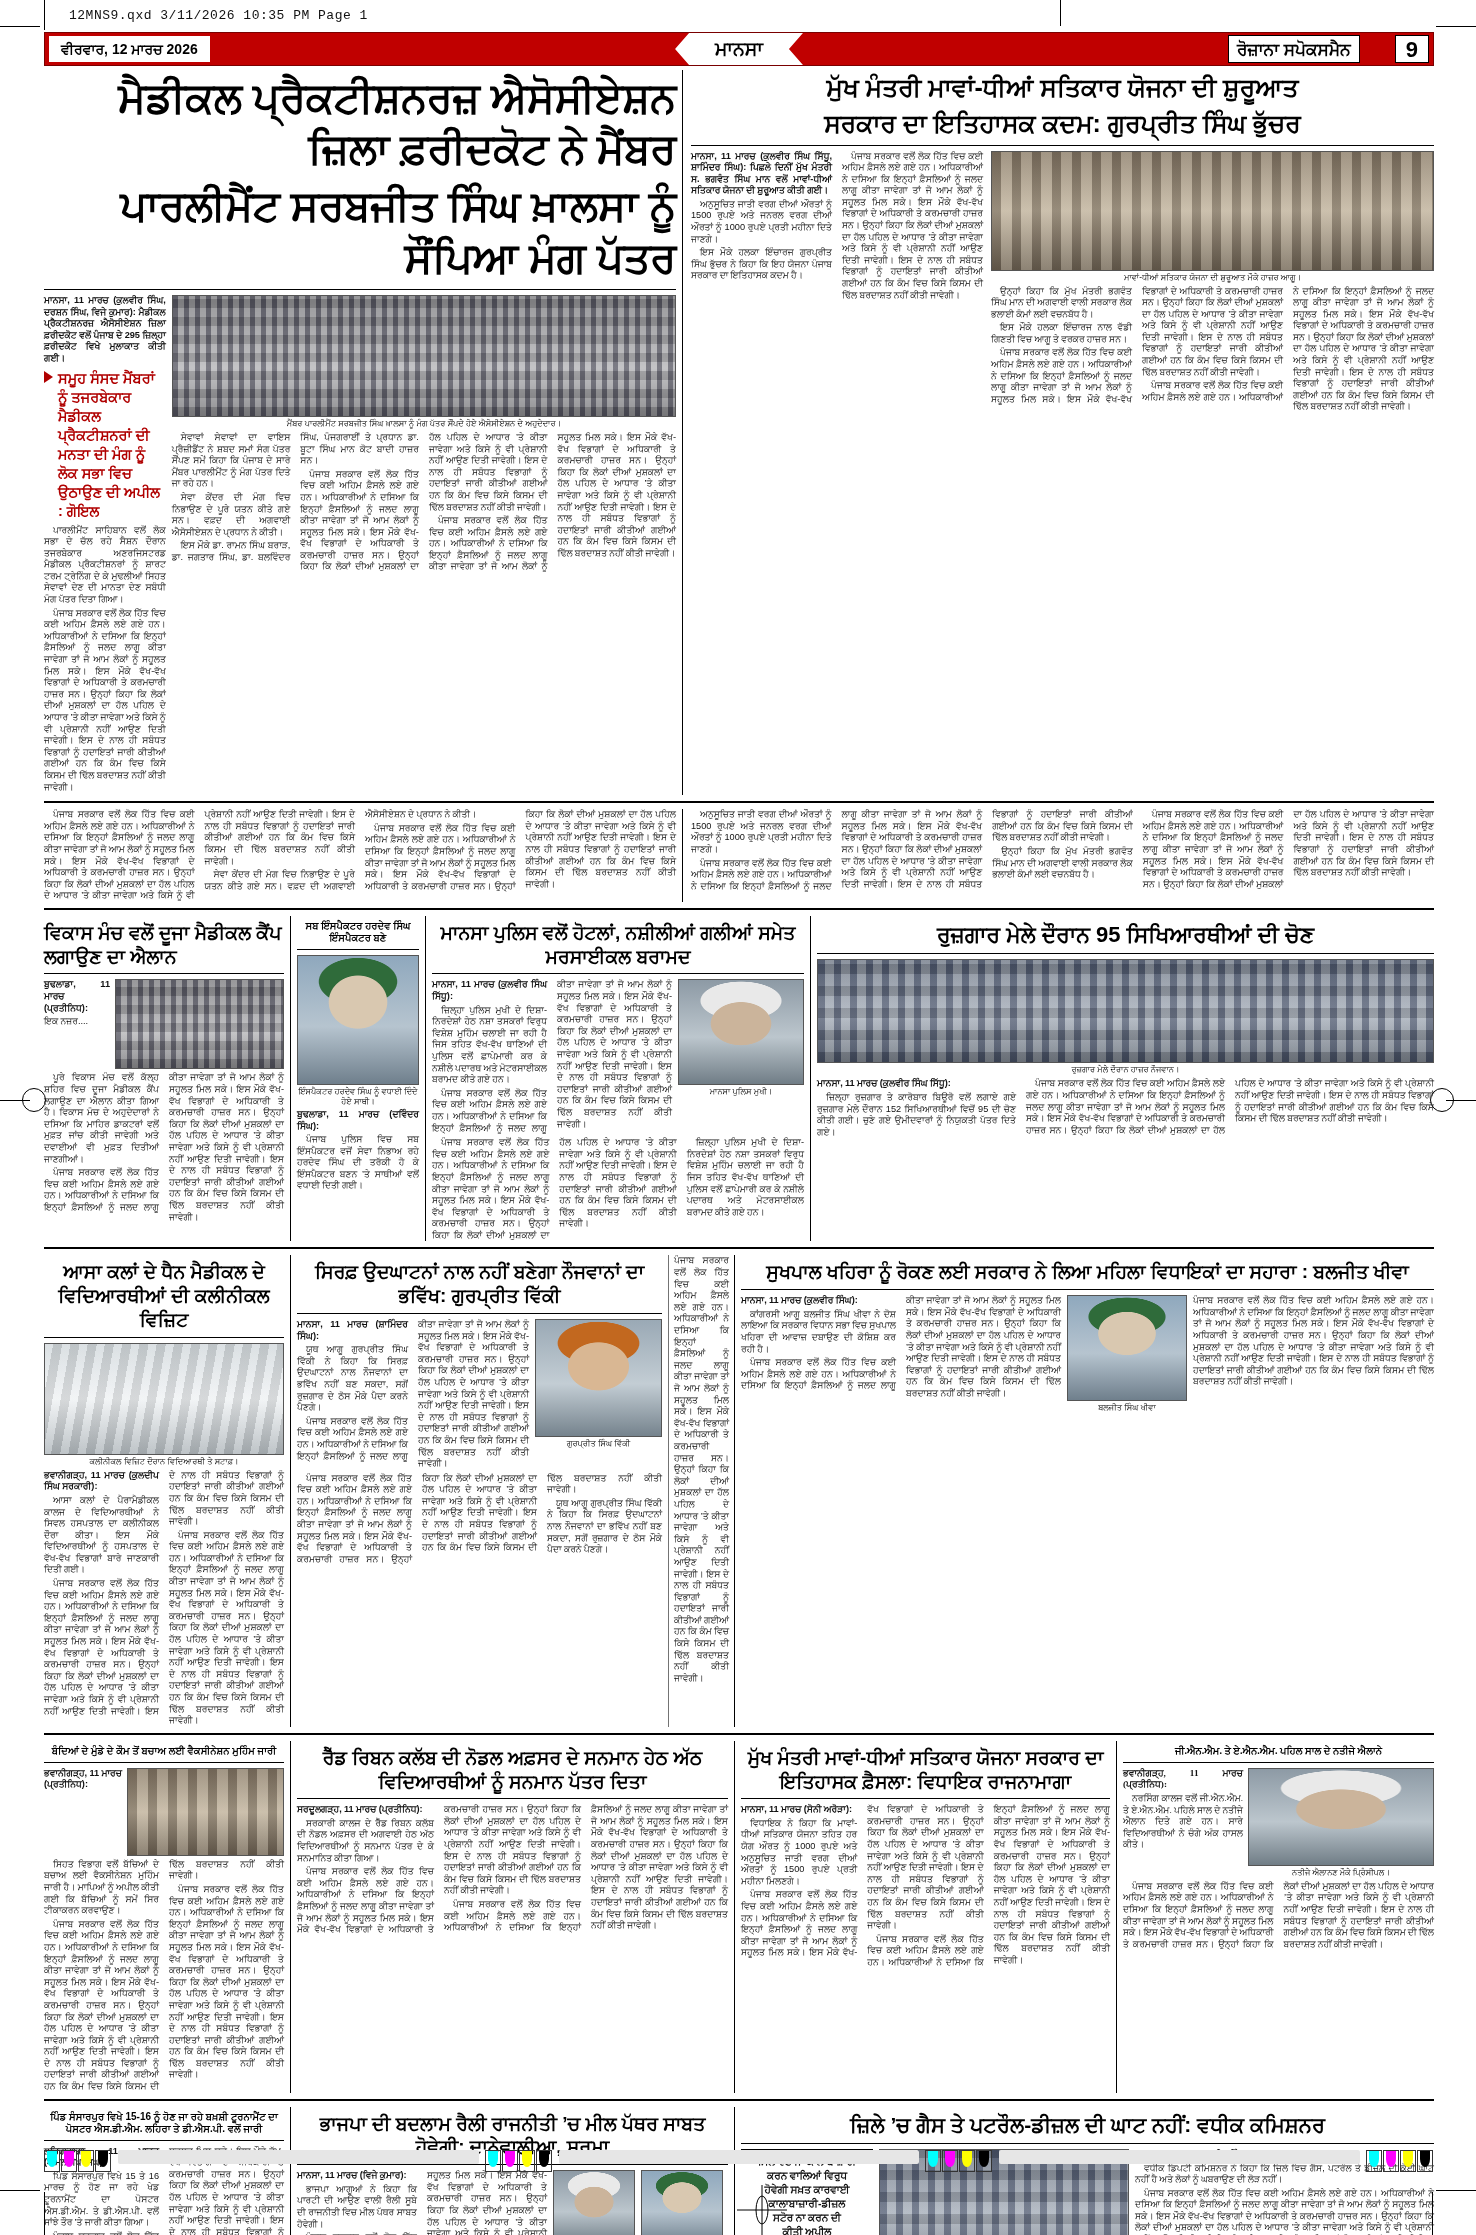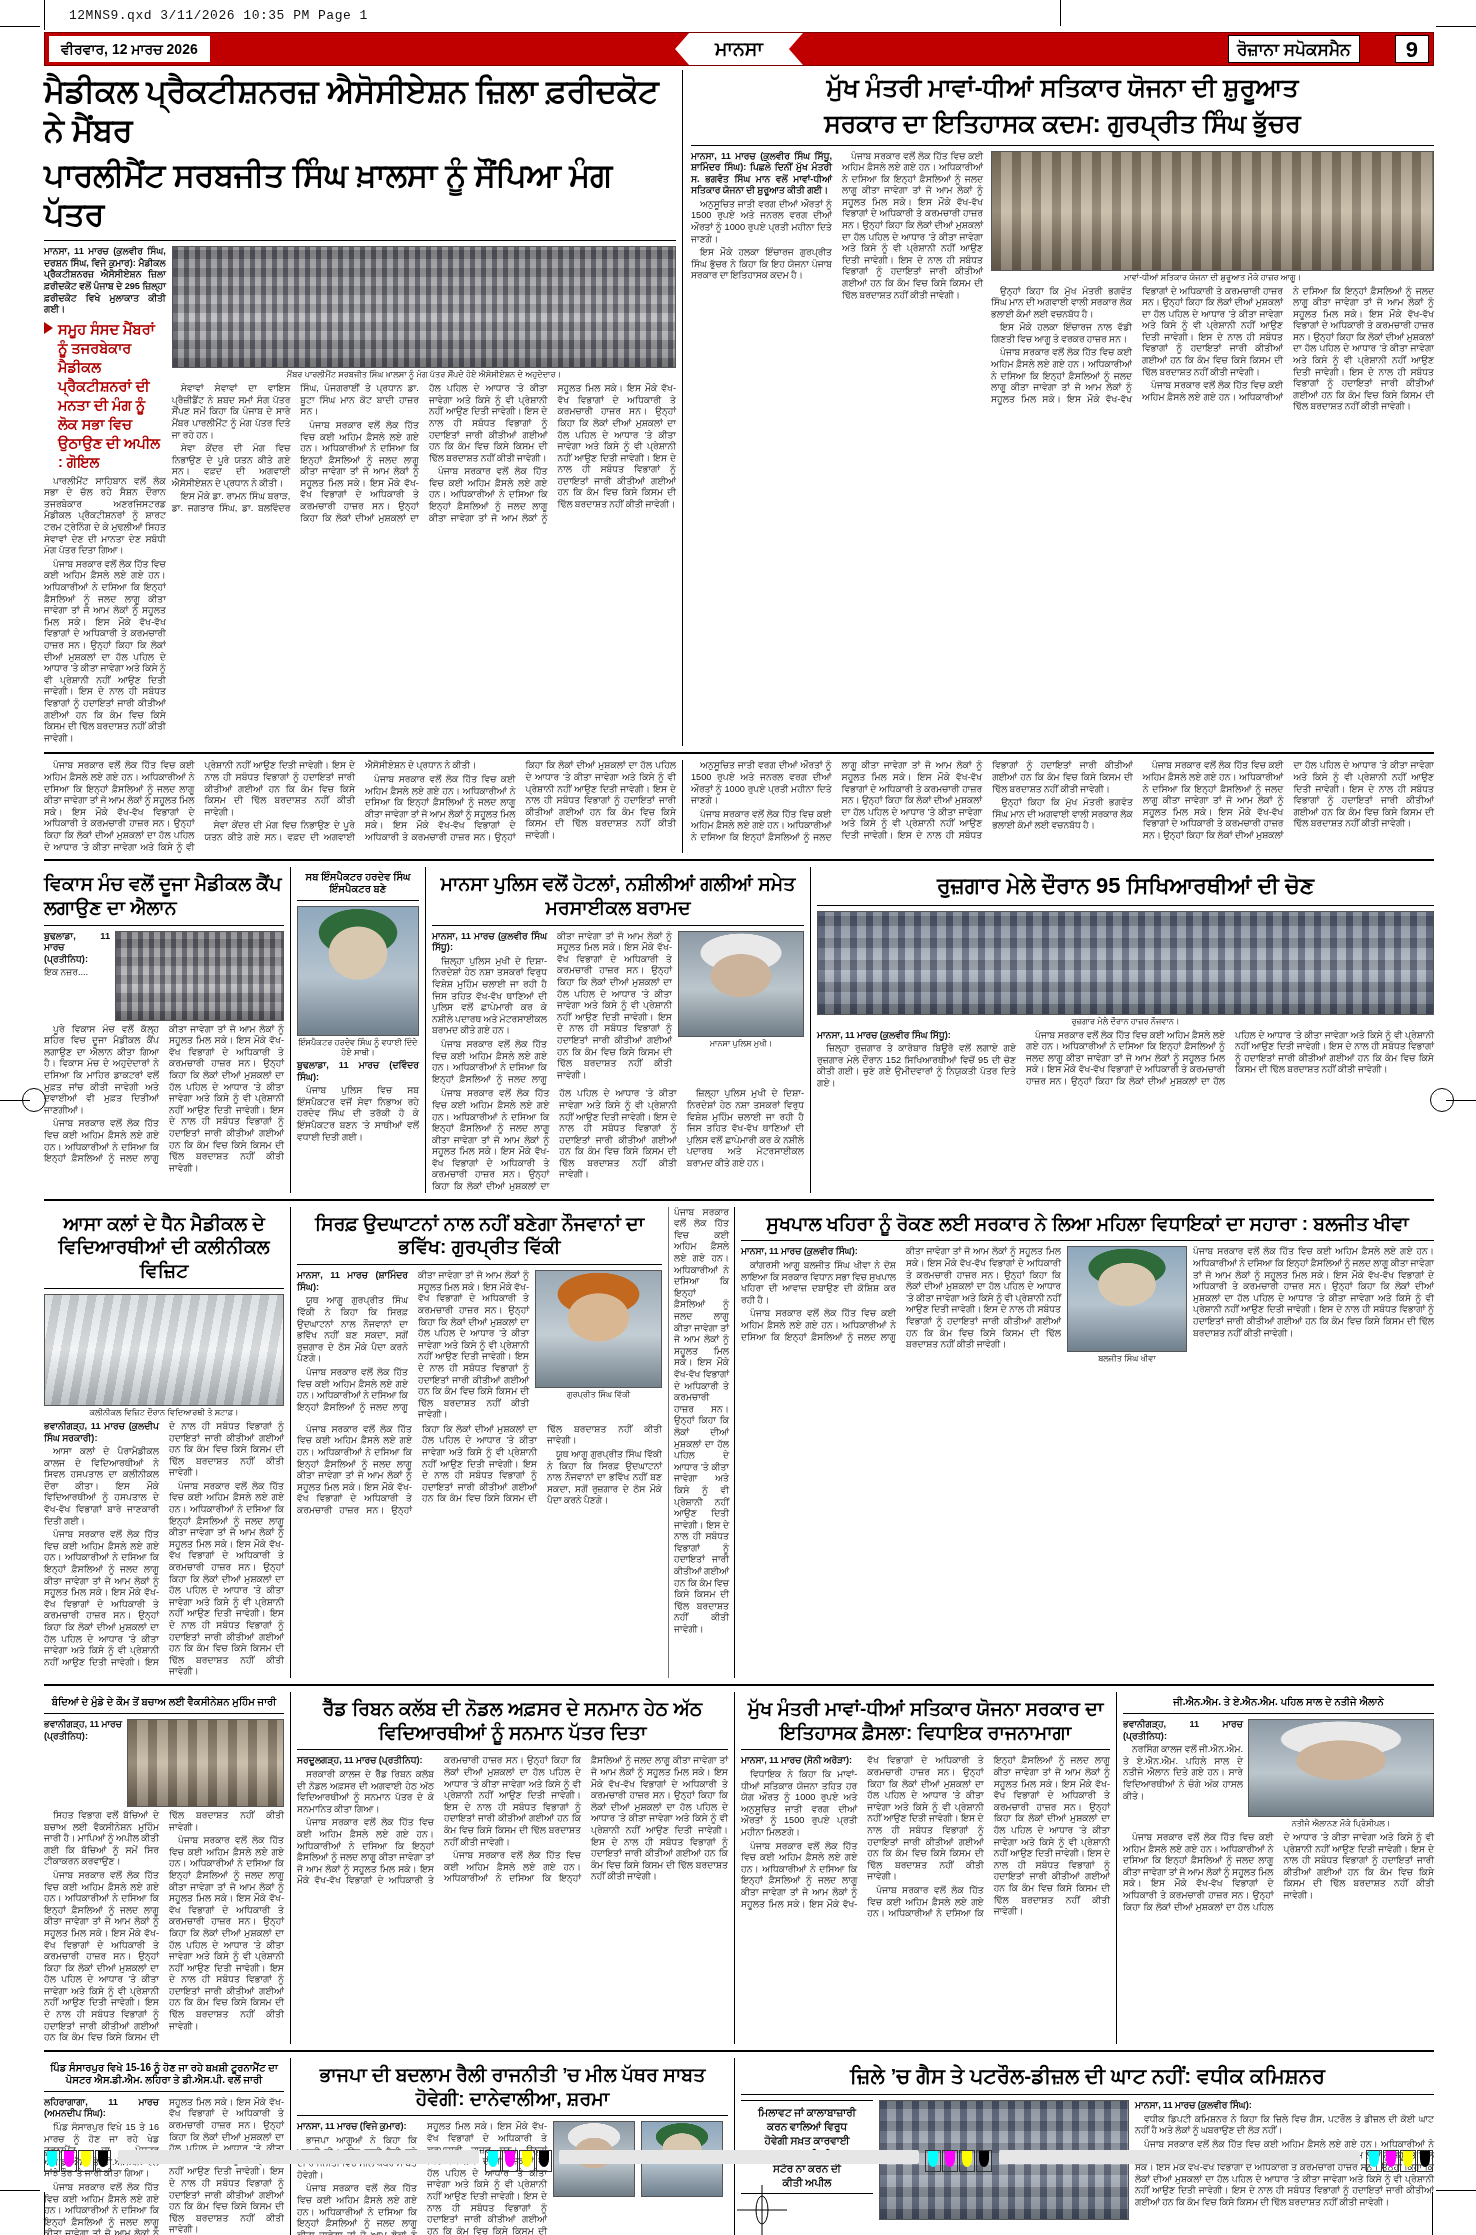--- a/index.html
+++ b/index.html
@@ -115,25 +115,25 @@
 
   
   .lead {
     display: flex;
     margin-top: 4px;
   }
   .lead-left  { width: 639px; padding-right: 6px; box-sizing: border-box; border-right: 1px solid #000;}
   .lead-right { width: 751px; padding-left: 8px; box-sizing: border-box; }
 
   h1.hl {
-    font-size: 32px;
+    font-size: 42px;
     line-height: 1.22;
     font-weight: bold;
     margin: 2px 0 6px 0;
-    text-align: left;
+    text-align: right;
     letter-spacing: -0.3px;
   }
   h2.hl2 {
     font-size: 25px;
     line-height: 1.25;
     font-weight: bold;
     margin: 2px 0 5px 0;
     text-align: center;
   }
   h3.sec {
@@ -575,21 +575,21 @@
       <h3 class="sec">ਮੁੱਖ ਮੰਤਰੀ ਮਾਵਾਂ-ਧੀਆਂ ਸਤਿਕਾਰ ਯੋਜਨਾ ਸਰਕਾਰ ਦਾ ਇਤਿਹਾਸਕ ਫ਼ੈਸਲਾ: ਵਿਧਾਇਕ ਰਾਜਨਾਮਾਗਾ</h3>
       <div class="rule"></div>
       <div class="cols c3 txt">
         <p class="noind dateline">ਮਾਨਸਾ, 11 ਮਾਰਚ (ਸੋਨੀ ਅਰੋੜਾ):</p>
         <p>ਵਿਧਾਇਕ ਨੇ ਕਿਹਾ ਕਿ ਮਾਵਾਂ-ਧੀਆਂ ਸਤਿਕਾਰ ਯੋਜਨਾ ਤਹਿਤ ਹਰ ਯੋਗ ਔਰਤ ਨੂੰ 1000 ਰੁਪਏ ਅਤੇ ਅਨੁਸੂਚਿਤ ਜਾਤੀ ਵਰਗ ਦੀਆਂ ਔਰਤਾਂ ਨੂੰ 1500 ਰੁਪਏ ਪ੍ਰਤੀ ਮਹੀਨਾ ਮਿਲਣਗੇ।</p>
         <p>ਪੰਜਾਬ ਸਰਕਾਰ ਵਲੋਂ ਲੋਕ ਹਿੱਤ ਵਿਚ ਕਈ ਅਹਿਮ ਫ਼ੈਸਲੇ ਲਏ ਗਏ ਹਨ। ਅਧਿਕਾਰੀਆਂ ਨੇ ਦਸਿਆ ਕਿ ਇਨ੍ਹਾਂ ਫ਼ੈਸਲਿਆਂ ਨੂੰ ਜਲਦ ਲਾਗੂ ਕੀਤਾ ਜਾਵੇਗਾ ਤਾਂ ਜੋ ਆਮ ਲੋਕਾਂ ਨੂੰ ਸਹੂਲਤ ਮਿਲ ਸਕੇ। ਇਸ ਮੌਕੇ ਵੱਖ-ਵੱਖ ਵਿਭਾਗਾਂ ਦੇ ਅਧਿਕਾਰੀ ਤੇ ਕਰਮਚਾਰੀ ਹਾਜ਼ਰ ਸਨ। ਉਨ੍ਹਾਂ ਕਿਹਾ ਕਿ ਲੋਕਾਂ ਦੀਆਂ ਮੁਸ਼ਕਲਾਂ ਦਾ ਹੱਲ ਪਹਿਲ ਦੇ ਆਧਾਰ ’ਤੇ ਕੀਤਾ ਜਾਵੇਗਾ ਅਤੇ ਕਿਸੇ ਨੂੰ ਵੀ ਪ੍ਰੇਸ਼ਾਨੀ ਨਹੀਂ ਆਉਣ ਦਿਤੀ ਜਾਵੇਗੀ। ਇਸ ਦੇ ਨਾਲ ਹੀ ਸਬੰਧਤ ਵਿਭਾਗਾਂ ਨੂੰ ਹਦਾਇਤਾਂ ਜਾਰੀ ਕੀਤੀਆਂ ਗਈਆਂ ਹਨ ਕਿ ਕੰਮ ਵਿਚ ਕਿਸੇ ਕਿਸਮ ਦੀ ਢਿੱਲ ਬਰਦਾਸ਼ਤ ਨਹੀਂ ਕੀਤੀ ਜਾਵੇਗੀ।</p>
         <p>ਪੰਜਾਬ ਸਰਕਾਰ ਵਲੋਂ ਲੋਕ ਹਿੱਤ ਵਿਚ ਕਈ ਅਹਿਮ ਫ਼ੈਸਲੇ ਲਏ ਗਏ ਹਨ। ਅਧਿਕਾਰੀਆਂ ਨੇ ਦਸਿਆ ਕਿ ਇਨ੍ਹਾਂ ਫ਼ੈਸਲਿਆਂ ਨੂੰ ਜਲਦ ਲਾਗੂ ਕੀਤਾ ਜਾਵੇਗਾ ਤਾਂ ਜੋ ਆਮ ਲੋਕਾਂ ਨੂੰ ਸਹੂਲਤ ਮਿਲ ਸਕੇ। ਇਸ ਮੌਕੇ ਵੱਖ-ਵੱਖ ਵਿਭਾਗਾਂ ਦੇ ਅਧਿਕਾਰੀ ਤੇ ਕਰਮਚਾਰੀ ਹਾਜ਼ਰ ਸਨ। ਉਨ੍ਹਾਂ ਕਿਹਾ ਕਿ ਲੋਕਾਂ ਦੀਆਂ ਮੁਸ਼ਕਲਾਂ ਦਾ ਹੱਲ ਪਹਿਲ ਦੇ ਆਧਾਰ ’ਤੇ ਕੀਤਾ ਜਾਵੇਗਾ ਅਤੇ ਕਿਸੇ ਨੂੰ ਵੀ ਪ੍ਰੇਸ਼ਾਨੀ ਨਹੀਂ ਆਉਣ ਦਿਤੀ ਜਾਵੇਗੀ। ਇਸ ਦੇ ਨਾਲ ਹੀ ਸਬੰਧਤ ਵਿਭਾਗਾਂ ਨੂੰ ਹਦਾਇਤਾਂ ਜਾਰੀ ਕੀਤੀਆਂ ਗਈਆਂ ਹਨ ਕਿ ਕੰਮ ਵਿਚ ਕਿਸੇ ਕਿਸਮ ਦੀ ਢਿੱਲ ਬਰਦਾਸ਼ਤ ਨਹੀਂ ਕੀਤੀ ਜਾਵੇਗੀ।</p>
       </div>
     </div>
 
-    <div style="flex:1; padding-left:6px; box-sizing:border-box;">
+    <div style="flex:1; padding-left:6px; box-sizing:border-box;font-family:Liberation Serif, serif;">
       <h4 class="small">ਜੀ.ਐਨ.ਐਮ. ਤੇ ਏ.ਐਨ.ਐਮ. ਪਹਿਲ ਸਾਲ ਦੇ ਨਤੀਜੇ ਐਲਾਨੇ</h4>
       <div class="rule"></div>
       <div class="flexrow" style="gap:5px;">
         <div class="txt" style="width:120px;">
           <p class="noind dateline">ਭਵਾਨੀਗੜ੍ਹ, 11 ਮਾਰਚ (ਪ੍ਰਤੀਨਿਧ):</p>
           <p>ਨਰਸਿੰਗ ਕਾਲਜ ਵਲੋਂ ਜੀ.ਐਨ.ਐਮ. ਤੇ ਏ.ਐਨ.ਐਮ. ਪਹਿਲੇ ਸਾਲ ਦੇ ਨਤੀਜੇ ਐਲਾਨ ਦਿਤੇ ਗਏ ਹਨ। ਸਾਰੇ ਵਿਦਿਆਰਥੀਆਂ ਨੇ ਚੰਗੇ ਅੰਕ ਹਾਸਲ ਕੀਤੇ।</p>
         </div>
         <div style="flex:1;">
           <div class="photo portrait white" style="height:96px;"></div>
           <div class="cap">ਨਤੀਜੇ ਐਲਾਨਣ ਮੌਕੇ ਪ੍ਰਿੰਸੀਪਲ।</div>

